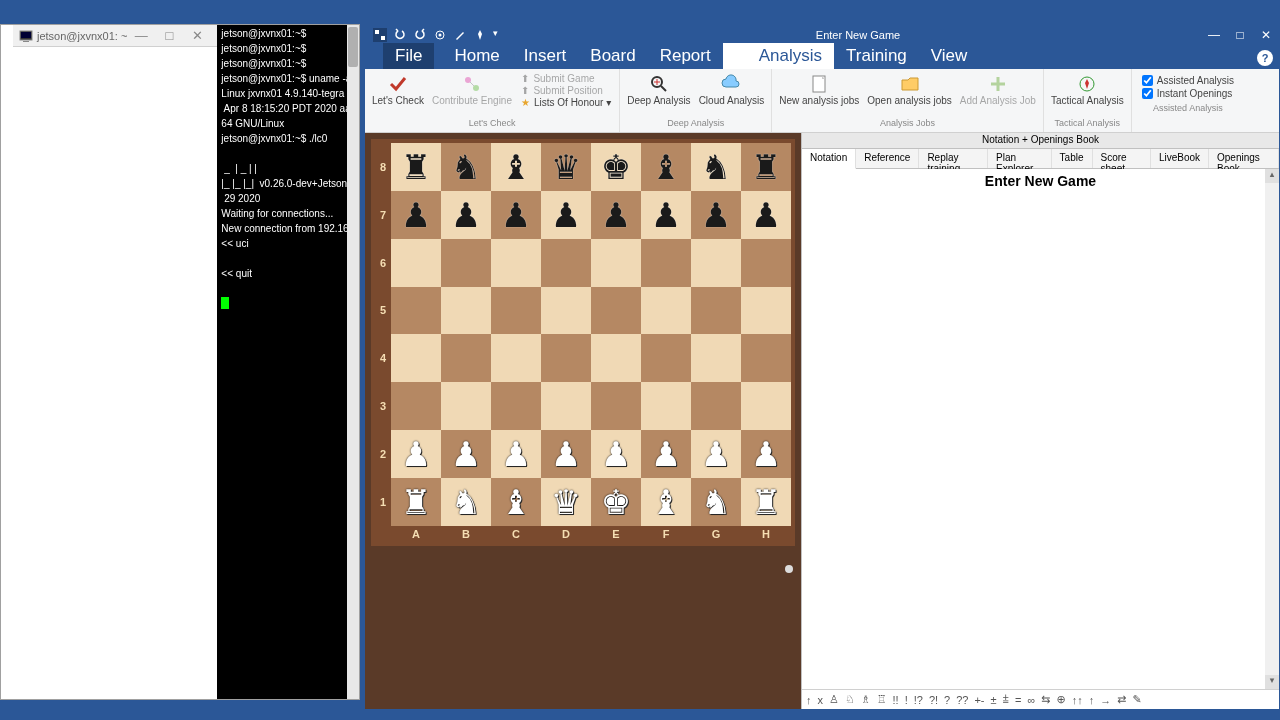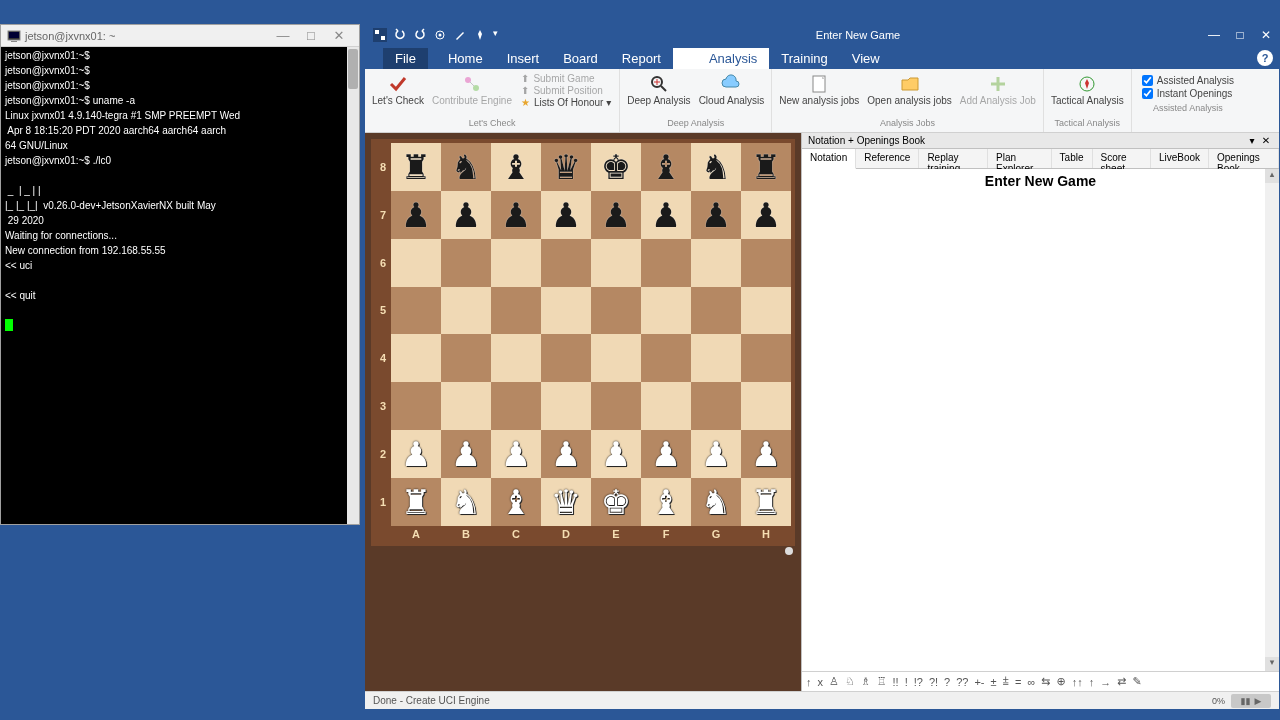--- a/index.html
+++ b/index.html
@@ -1,40 +1,40 @@
 <!DOCTYPE html>
 <html><head>
 <meta charset="utf-8">
 <style>
 * { margin:0; padding:0; box-sizing:border-box; font-family:"Segoe UI",Tahoma,sans-serif; }
 body { width:1280px; height:720px; background:#2b5797; position:relative; overflow:hidden; }
 
 
-.term-win { position:absolute; left:0; top:24px; width:360px; height:501px; background:#fff; border:1px solid #a0a0a0; display:flex; flex-direction:column; }
+.term-win { position:absolute; left:0; top:24px; width:360px; height:676px; background:#fff; border:1px solid #a0a0a0; display:flex; flex-direction:row;padding-left:12px; }
 .term-title { height:22px; background:#f0f0f0; display:flex; align-items:center; font-size:11px; color:#666; padding:0 6px; border-bottom:1px solid #d0d0d0; }
 .term-title .icon { width:14px; height:14px; margin-right:4px; }
 .term-title .spacer { flex:1; }
 .term-title .btn { width:28px; text-align:center; color:#888; font-size:13px; cursor:default; }
 .term-body { flex:1; background:#000; color:#fff; font-family:"Consolas","Courier New",monospace; font-size:10px; line-height:14px; padding:2px 4px; white-space:pre; overflow:hidden; position:relative; }
 .term-body .cursor { display:inline-block; width:8px; height:12px; background:#0f0; }
 .term-scroll { position:absolute; right:0; top:0; bottom:0; width:12px; background:#e8e8e8; }
 .term-scroll .thumb { position:absolute; left:1px; right:1px; top:2px; height:40px; background:#b0b0b0; border-radius:2px; }
 
 
 .chess-win { position:absolute; left:364px; top:22px; right:0; bottom:10px; background:#fff; display:flex; flex-direction:column; border:1px solid #2b5797; }
 .chess-titlebar { height:24px; background:#2b5797; color:#fff; display:flex; align-items:center; font-size:11px; }
 .qat { display:flex; align-items:center; gap:6px; padding:0 8px; }
 .qat .qico { width:14px; height:14px; color:#fff; }
 .chess-titlebar .title { flex:1; text-align:center; }
 .winbtns { display:flex; }
 .winbtns div { width:26px; height:24px; text-align:center; line-height:24px; color:#fff; font-size:12px; }
 
 
 .ribbon-tabs { height:22px; background:#2b5797; display:flex; align-items:flex-end; padding-left:18px; position:relative; }
-.ribbon-tabs .tab { padding:3px 12px; font-size:13px; color:#fff; cursor:pointer;margin-top:44px; }
+.ribbon-tabs .tab { padding:3px 12px; font-size:17px; color:#fff; cursor:pointer;margin-top:44px; }
 .ribbon-tabs .tab.file { background:#1e3f6f; margin-right:8px; }
 .ribbon-tabs .tab.active { background:#fff; color:#2b5797;padding-left:36px; }
 .ribbon-tabs .help { position:absolute; right:6px; bottom:3px; width:16px; height:16px; border-radius:50%; background:#fff; color:#2b5797; font-size:11px; font-weight:bold; text-align:center; line-height:16px; }
 
 
 .ribbon { height:64px; background:#f5f6f7; border-bottom:1px solid #d0d0d0; display:flex; font-size:10px; color:#444; }
 .rgroup { border-right:1px solid #e0e0e0; display:flex; flex-direction:column; padding:2px 4px; }
 .rgroup .items { flex:1; display:flex; align-items:flex-start; gap:2px; }
 .rgroup .glabel { text-align:center; font-size:9px; color:#888; height:12px; }
 .ritem { display:flex; flex-direction:column; align-items:center; justify-content:flex-start; min-width:42px; padding:2px 3px; cursor:pointer; }
@@ -57,21 +57,21 @@
 .file-lbl { background:#7a4a2e; color:#f5deb3; font-size:11px; font-weight:bold; display:flex; align-items:center; justify-content:center; }
 .sq { display:flex; align-items:center; justify-content:center; font-size:34px; line-height:1; }
 .sq.light { background:#f0d9b5; }
 .sq.dark { background:#b58863; }
 .sq.black { color:#1a1a1a; text-shadow:0 0 1px #fff; }
 .sq.white { color:#fff; text-shadow:0 0 2px #000,1px 1px 0 #333; }
 .corner-dot { position:absolute; right:8px; bottom:136px; width:8px; height:8px; background:#ddd; border-radius:50%; }
 
 
 .right-pane { flex:1; display:flex; flex-direction:column; border-left:1px solid #c0c0c0; }
-.pane-hdr { height:16px; background:#e8e8e8; border-bottom:1px solid #c0c0c0; font-size:10px; padding:1px 6px; display:flex; align-items:center; }
+.pane-hdr { height:16px; background:#e8e8e8; border-bottom:1px solid #c0c0c0; font-size:10px; padding:1px 6px; display:flex; align-items:center;flex-direction:column; }
 .pane-hdr .spacer { flex:1; }
 .pane-hdr .x { width:14px; text-align:center; cursor:pointer; }
 .pane-tabs { height:20px; border-bottom:1px solid #c0c0c0; display:flex; font-size:10px; }
 .pane-tabs .ptab { padding:3px 8px; border-right:1px solid #e0e0e0; cursor:pointer; background:#f4f4f4; }
 .pane-tabs .ptab.active { background:#fff; border-bottom:1px solid #fff; margin-bottom:-1px; }
 .pane-body { flex:1; background:#fff; position:relative; overflow:auto; }
 .pane-body .game-title { text-align:center; font-size:14px; font-weight:600; padding:4px; }
 .pane-scroll { position:absolute; right:0; top:0; bottom:0; width:14px; background:#f0f0f0; }
 .pane-scroll .sbtn { height:14px; background:#e0e0e0; text-align:center; font-size:9px; color:#666; }
 .tool-row { height:20px; border-top:1px solid #d0d0d0; display:flex; align-items:center; padding:0 4px; gap:6px; font-size:11px; color:#555; font-family:"Segoe UI Symbol",sans-serif; }
@@ -456,22 +456,13 @@
           <span>⊕</span>
           <span>↑↑</span>
           <span>↑</span>
           <span>→</span>
           <span>⇄</span>
           <span>✎</span>
         </div>
     </div>
   </div>
 
-  <div class="statusbar">
-    <span>Done - Create UCI Engine</span>
-    <span class="spacer"></span>
-    <span class="pct">0%</span>
-    <div class="media">
-        <span>▮▮</span>
-        <span>▶</span>
-      </div>
-  </div>
 </div>
 
 </body></html>

